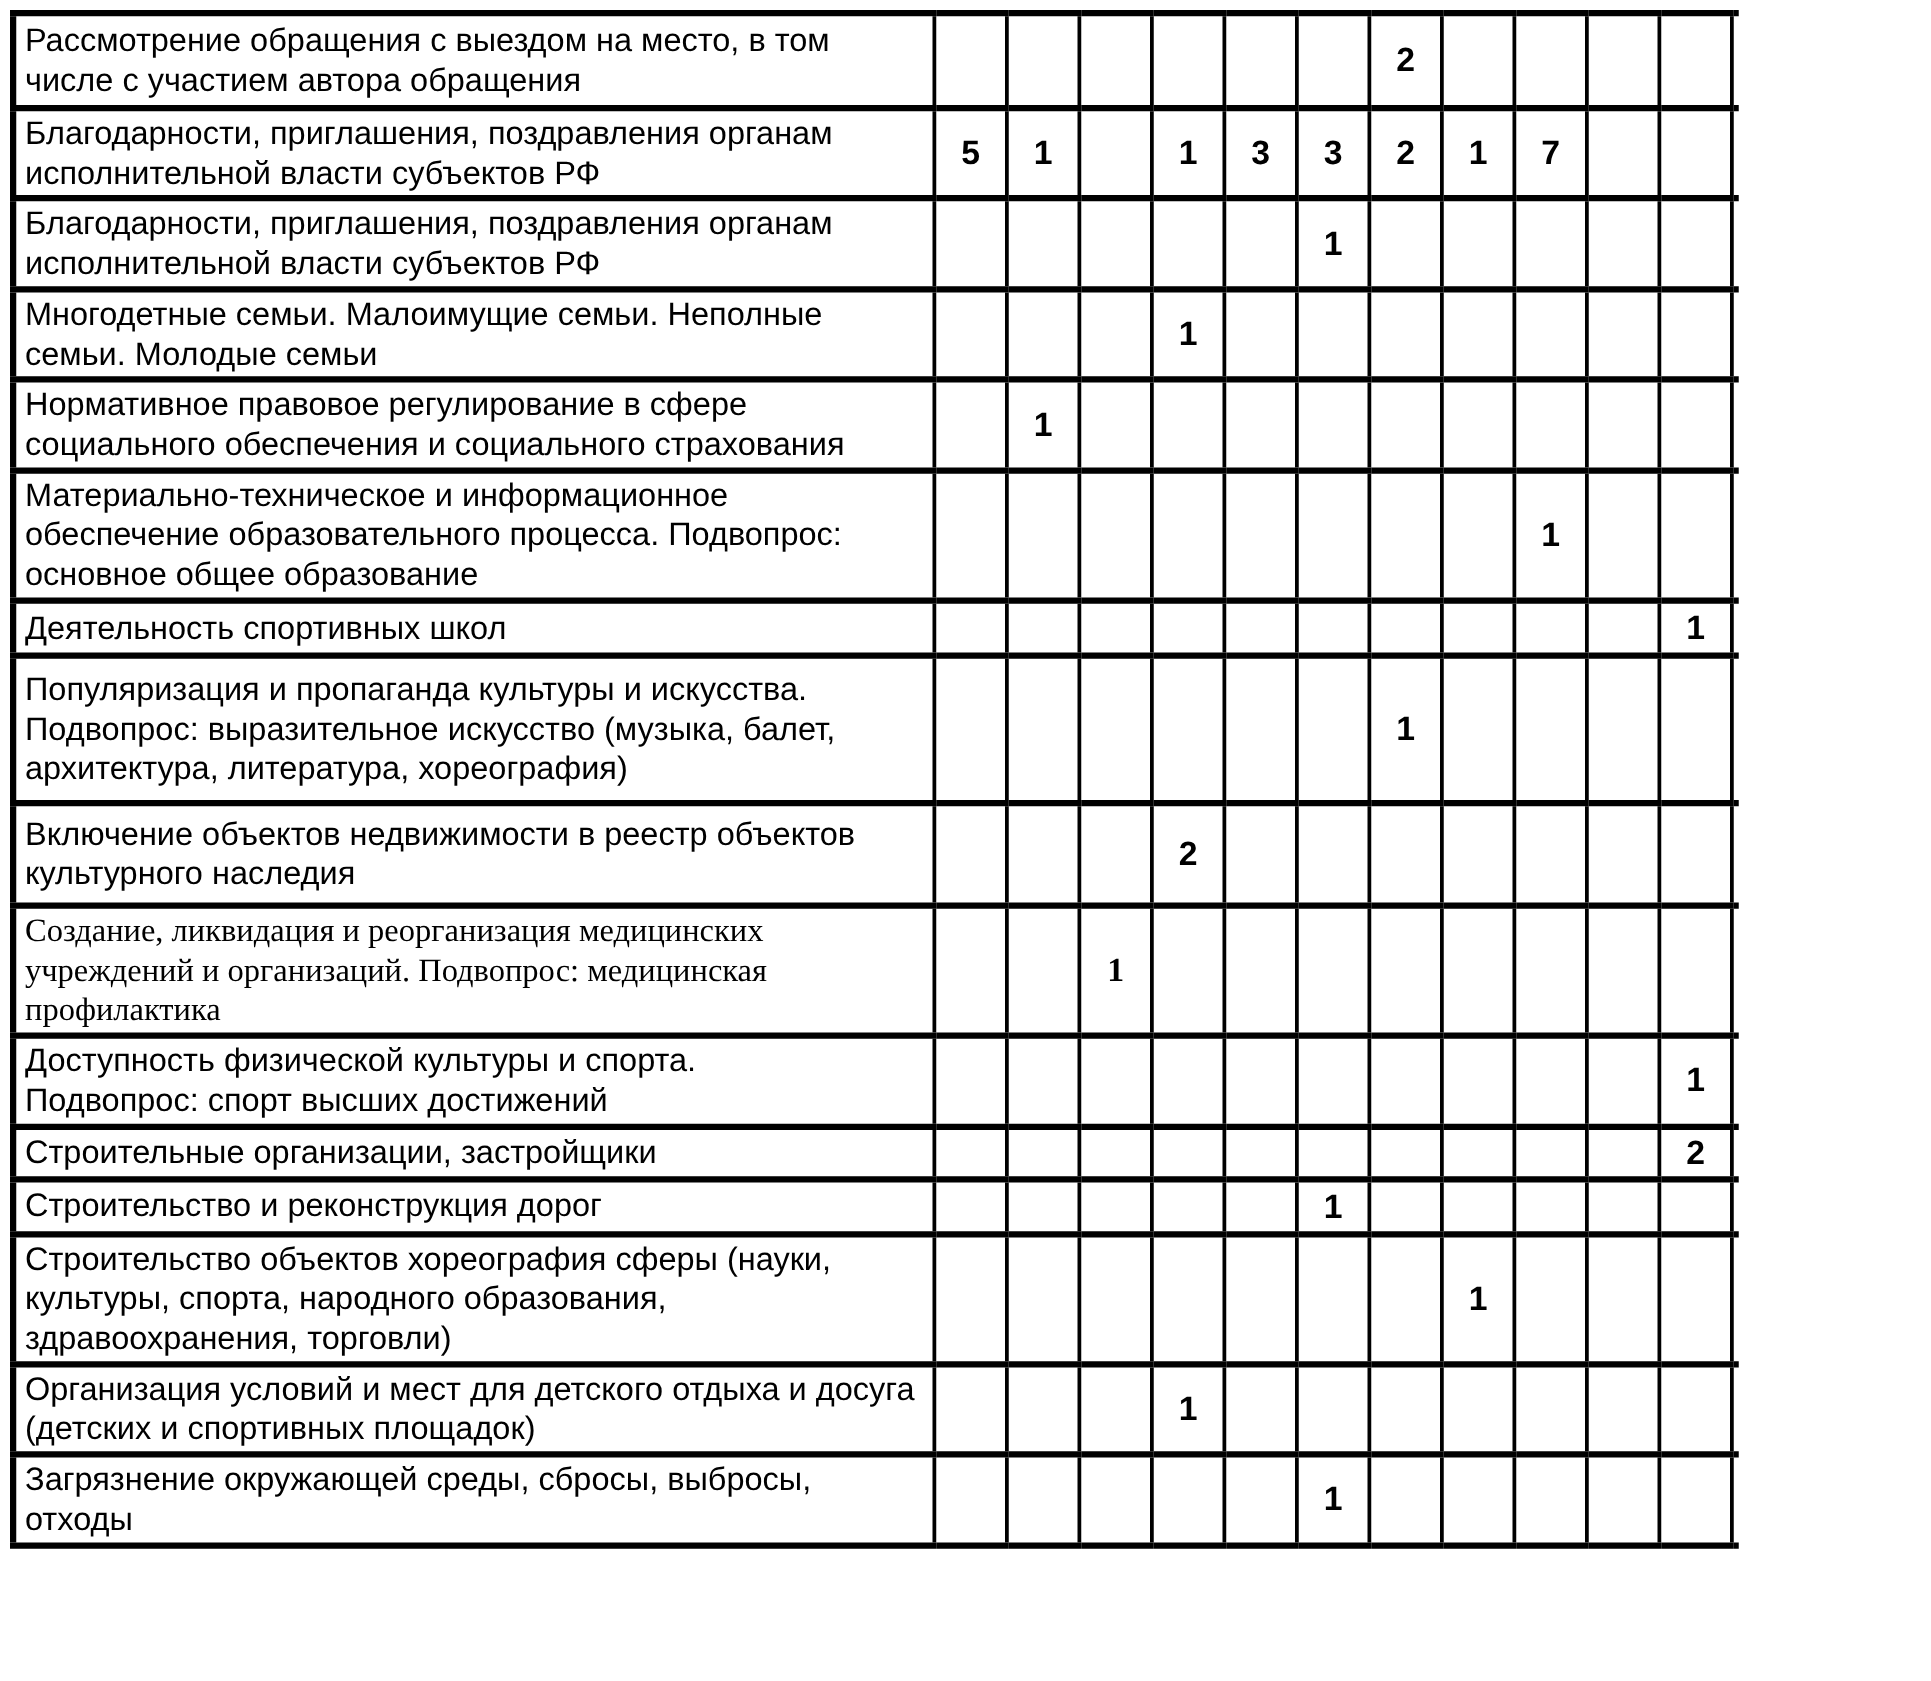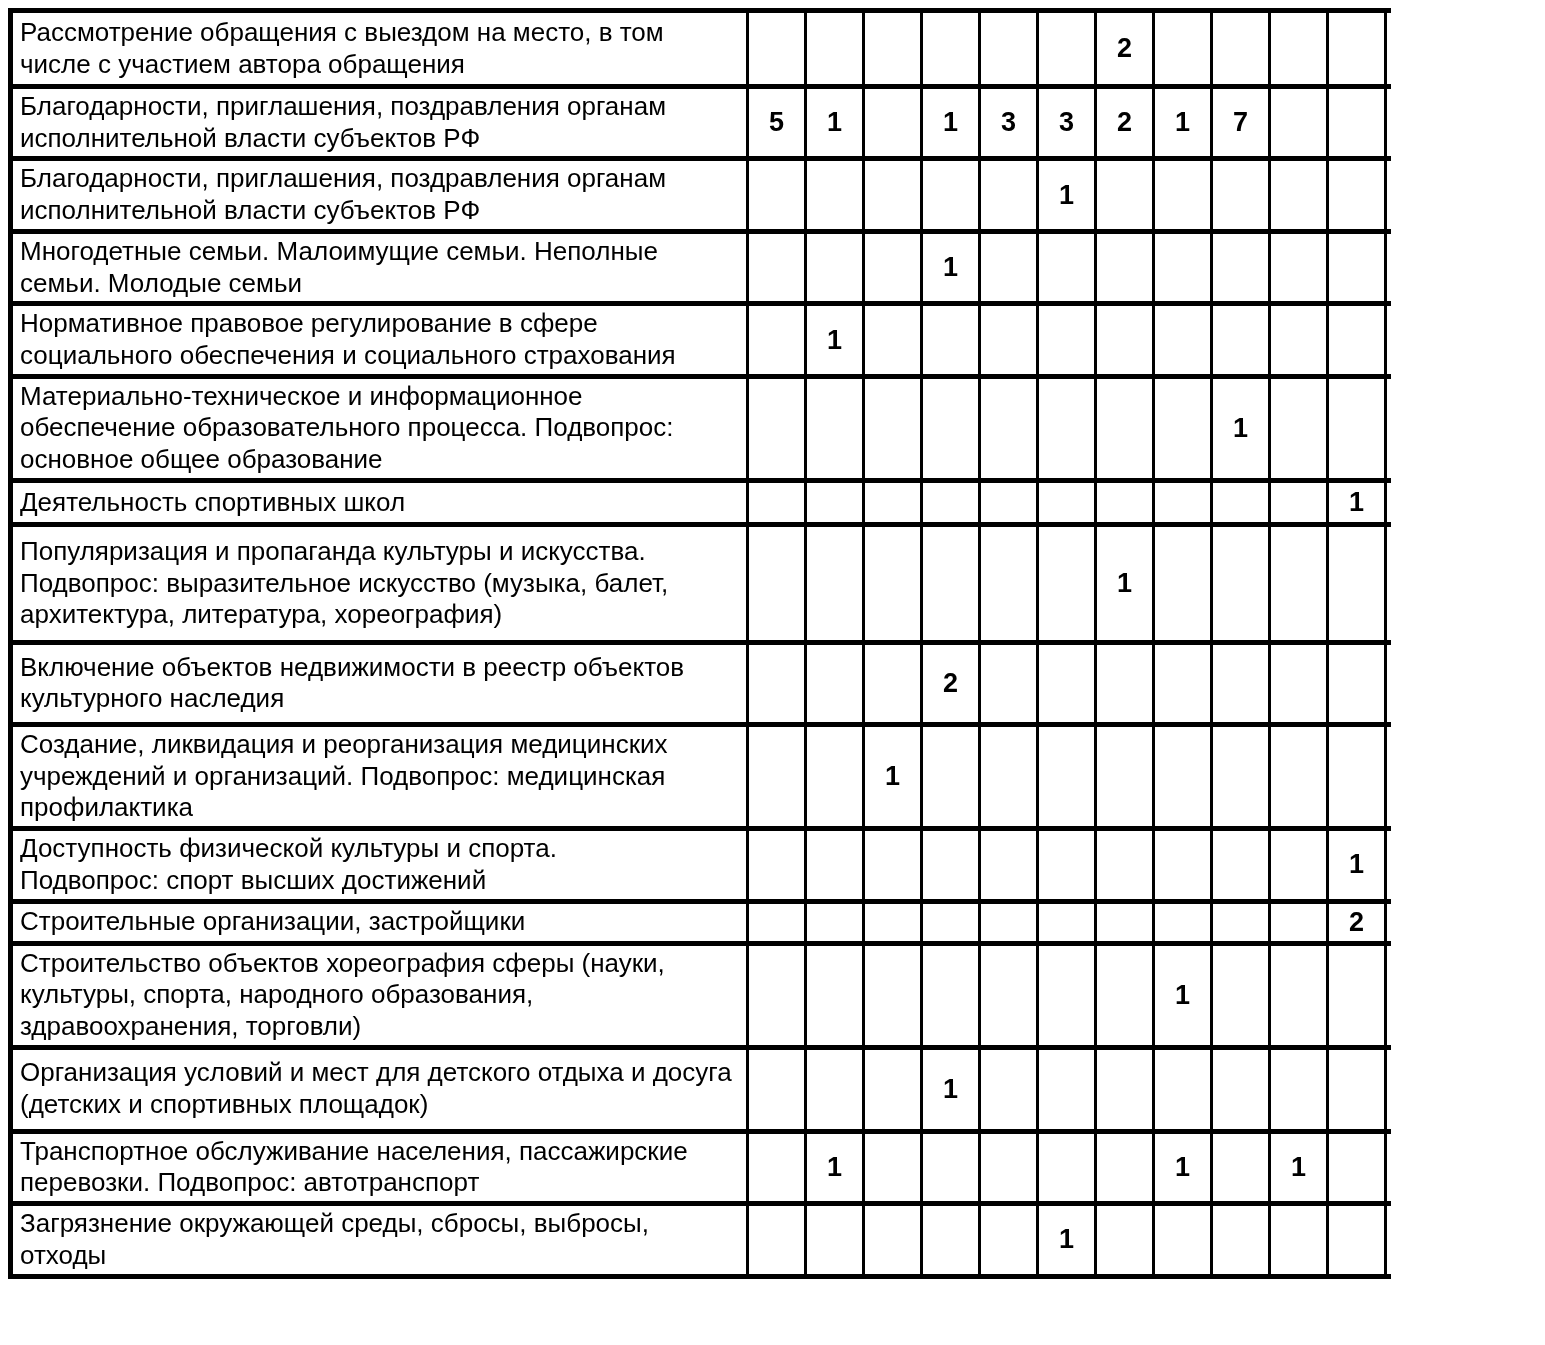--- a/index.html
+++ b/index.html
@@ -52,21 +52,21 @@
   
   tr:nth-child(1)  { height: 76px; }
   tr:nth-child(2)  { height: 55px; }
   tr:nth-child(3)  { height: 60px; }
   tr:nth-child(4)  { height: 62px; }
   tr:nth-child(5)  { height: 64px; }
   tr:nth-child(6)  { height: 90px; }
   tr:nth-child(7)  { height: 44px; }
   tr:nth-child(8)  { height: 118px; }
   tr:nth-child(9)  { height: 82px; }
-  tr:nth-child(10) { height: 86px; }
+  tr:nth-child(10) { height: 86px; font-family: Liberation Serif, serif; }
   tr:nth-child(11) { height: 72px; }
   tr:nth-child(12) { height: 42px; }
   tr:nth-child(13) { height: 44px; }
   tr:nth-child(14) { height: 84px; }
   tr:nth-child(15) { height: 42px; }
   tr:nth-child(16) { height: 62px; margin-top: 12px; }
   tr:nth-child(17) { height: 64px; }
   tr:nth-child(18) { height: 56px; }
   tr:nth-child(19) { height: 68px; }
   tr:nth-child(20) { height: 68px; }
@@ -280,20 +280,36 @@
           <td class="num-cell"></td>
           <td class="num-cell"></td>
           <td class="num-cell"></td>
           <td class="num-cell"></td>
           <td class="num-cell"></td>
           <td class="num-cell">2</td>
           <td class="num-cell"></td>
           <td class="num-cell">2</td>
         </tr>
         <tr>
+          <td class="label-cell">Строительство и реконструкция дорог</td>
+          <td class="num-cell"></td>
+          <td class="num-cell"></td>
+          <td class="num-cell"></td>
+          <td class="num-cell"></td>
+          <td class="num-cell"></td>
+          <td class="num-cell">1</td>
+          <td class="num-cell"></td>
+          <td class="num-cell"></td>
+          <td class="num-cell"></td>
+          <td class="num-cell"></td>
+          <td class="num-cell"></td>
+          <td class="num-cell"></td>
+          <td class="num-cell">1</td>
+        </tr>
+        <tr>
           <td class="label-cell">Строительство объектов хореография сферы (науки, культуры, спорта, народного образования, здравоохранения, торговли)</td>
           <td class="num-cell"></td>
           <td class="num-cell"></td>
           <td class="num-cell"></td>
           <td class="num-cell"></td>
           <td class="num-cell"></td>
           <td class="num-cell"></td>
           <td class="num-cell"></td>
           <td class="num-cell">1</td>
           <td class="num-cell"></td>
@@ -310,36 +326,20 @@
           <td class="num-cell">1</td>
           <td class="num-cell"></td>
           <td class="num-cell"></td>
           <td class="num-cell"></td>
           <td class="num-cell"></td>
           <td class="num-cell"></td>
           <td class="num-cell"></td>
           <td class="num-cell"></td>
           <td class="num-cell"></td>
           <td class="num-cell">1</td>
-        </tr>
-        <tr>
-          <td class="label-cell">Транспортное обслуживание населения, пассажирские перевозки. Подвопрос: автотранспорт</td>
-          <td class="num-cell"></td>
-          <td class="num-cell">1</td>
-          <td class="num-cell"></td>
-          <td class="num-cell"></td>
-          <td class="num-cell"></td>
-          <td class="num-cell"></td>
-          <td class="num-cell"></td>
-          <td class="num-cell">1</td>
-          <td class="num-cell"></td>
-          <td class="num-cell">1</td>
-          <td class="num-cell"></td>
-          <td class="num-cell"></td>
-          <td class="num-cell">3</td>
         </tr>
         <tr>
           <td class="label-cell">Загрязнение окружающей среды, сбросы, выбросы, отходы</td>
           <td class="num-cell"></td>
           <td class="num-cell"></td>
           <td class="num-cell"></td>
           <td class="num-cell"></td>
           <td class="num-cell"></td>
           <td class="num-cell">1</td>
           <td class="num-cell"></td>

